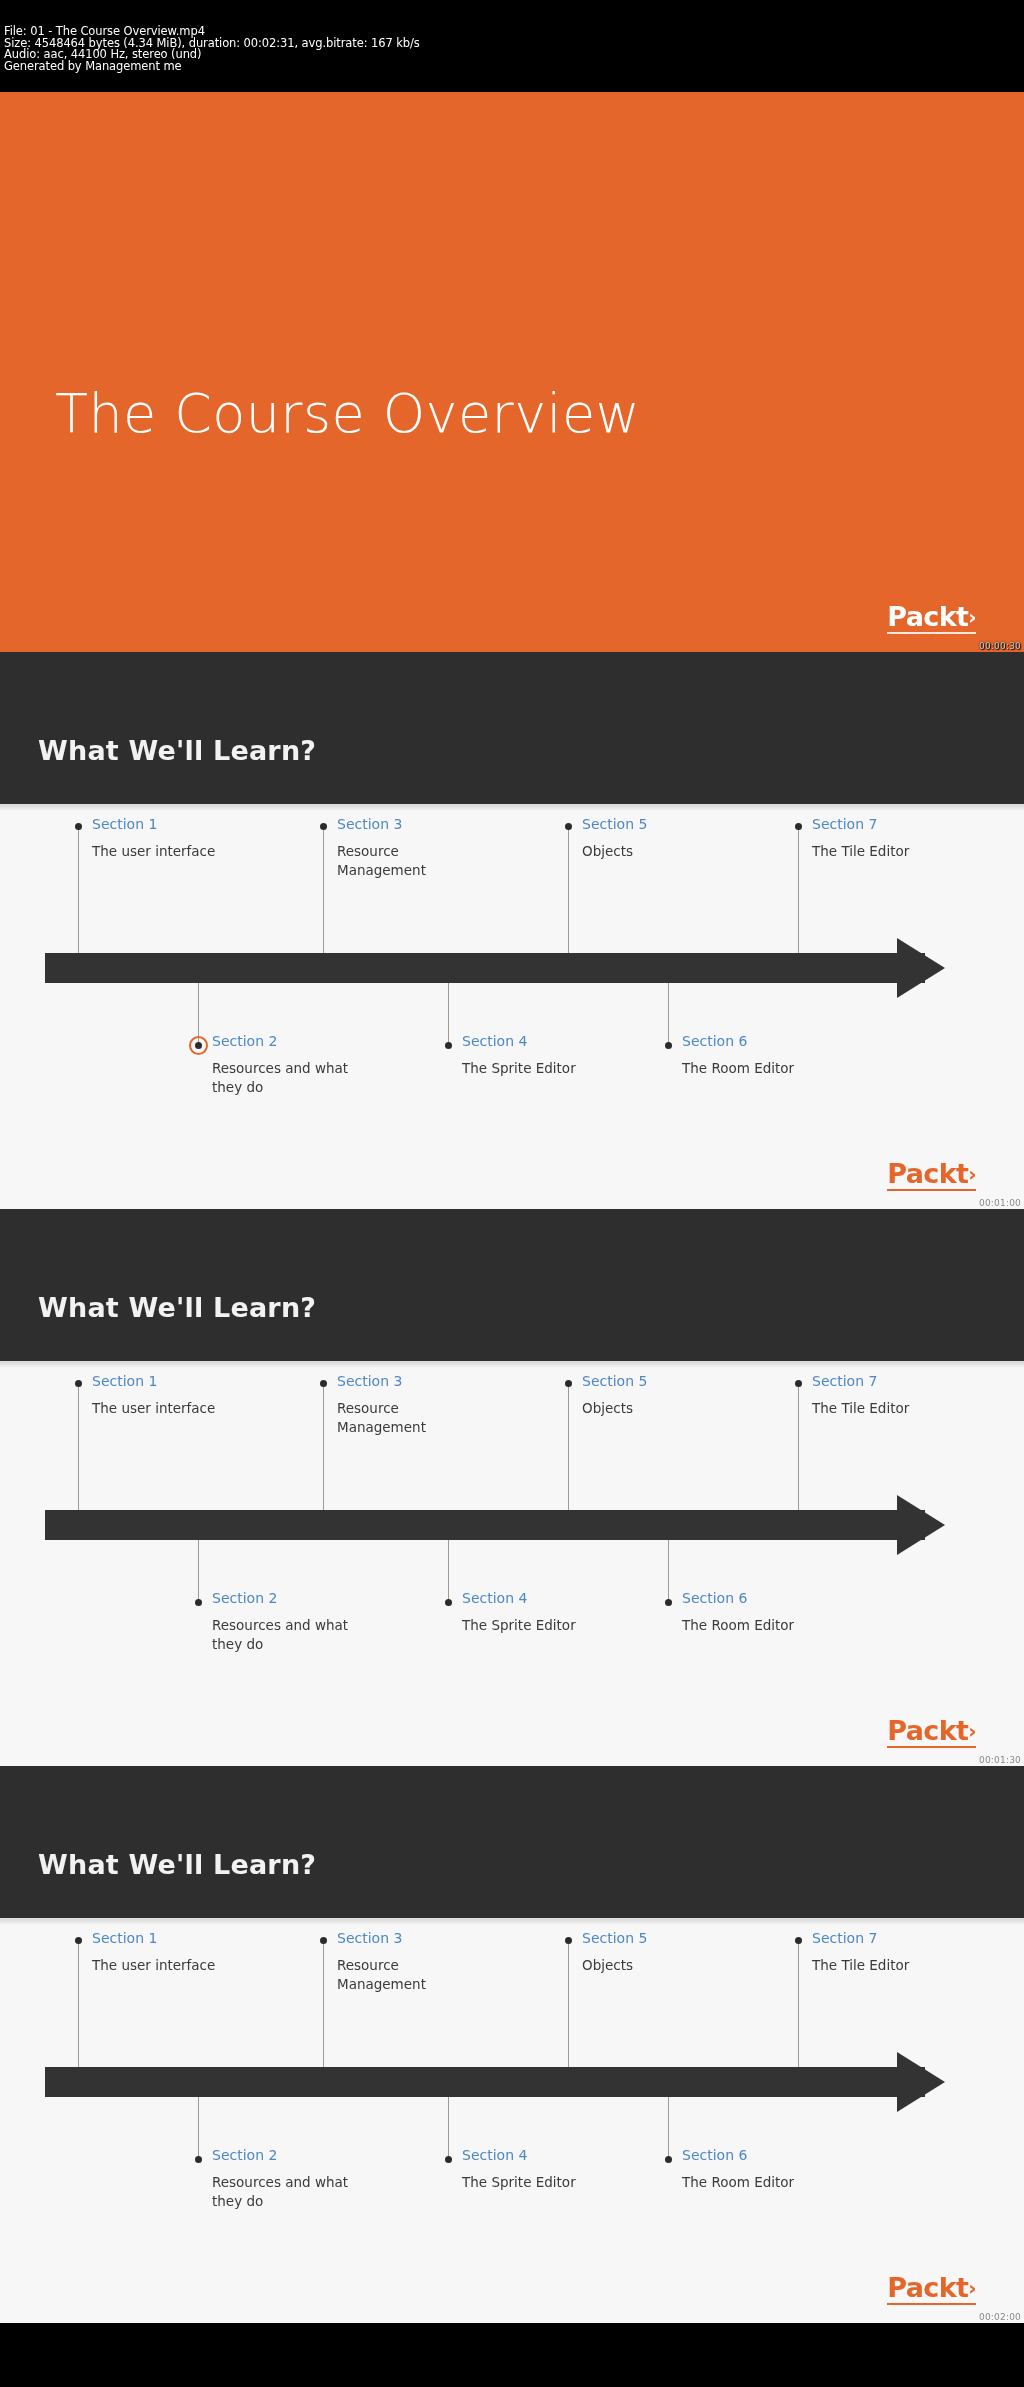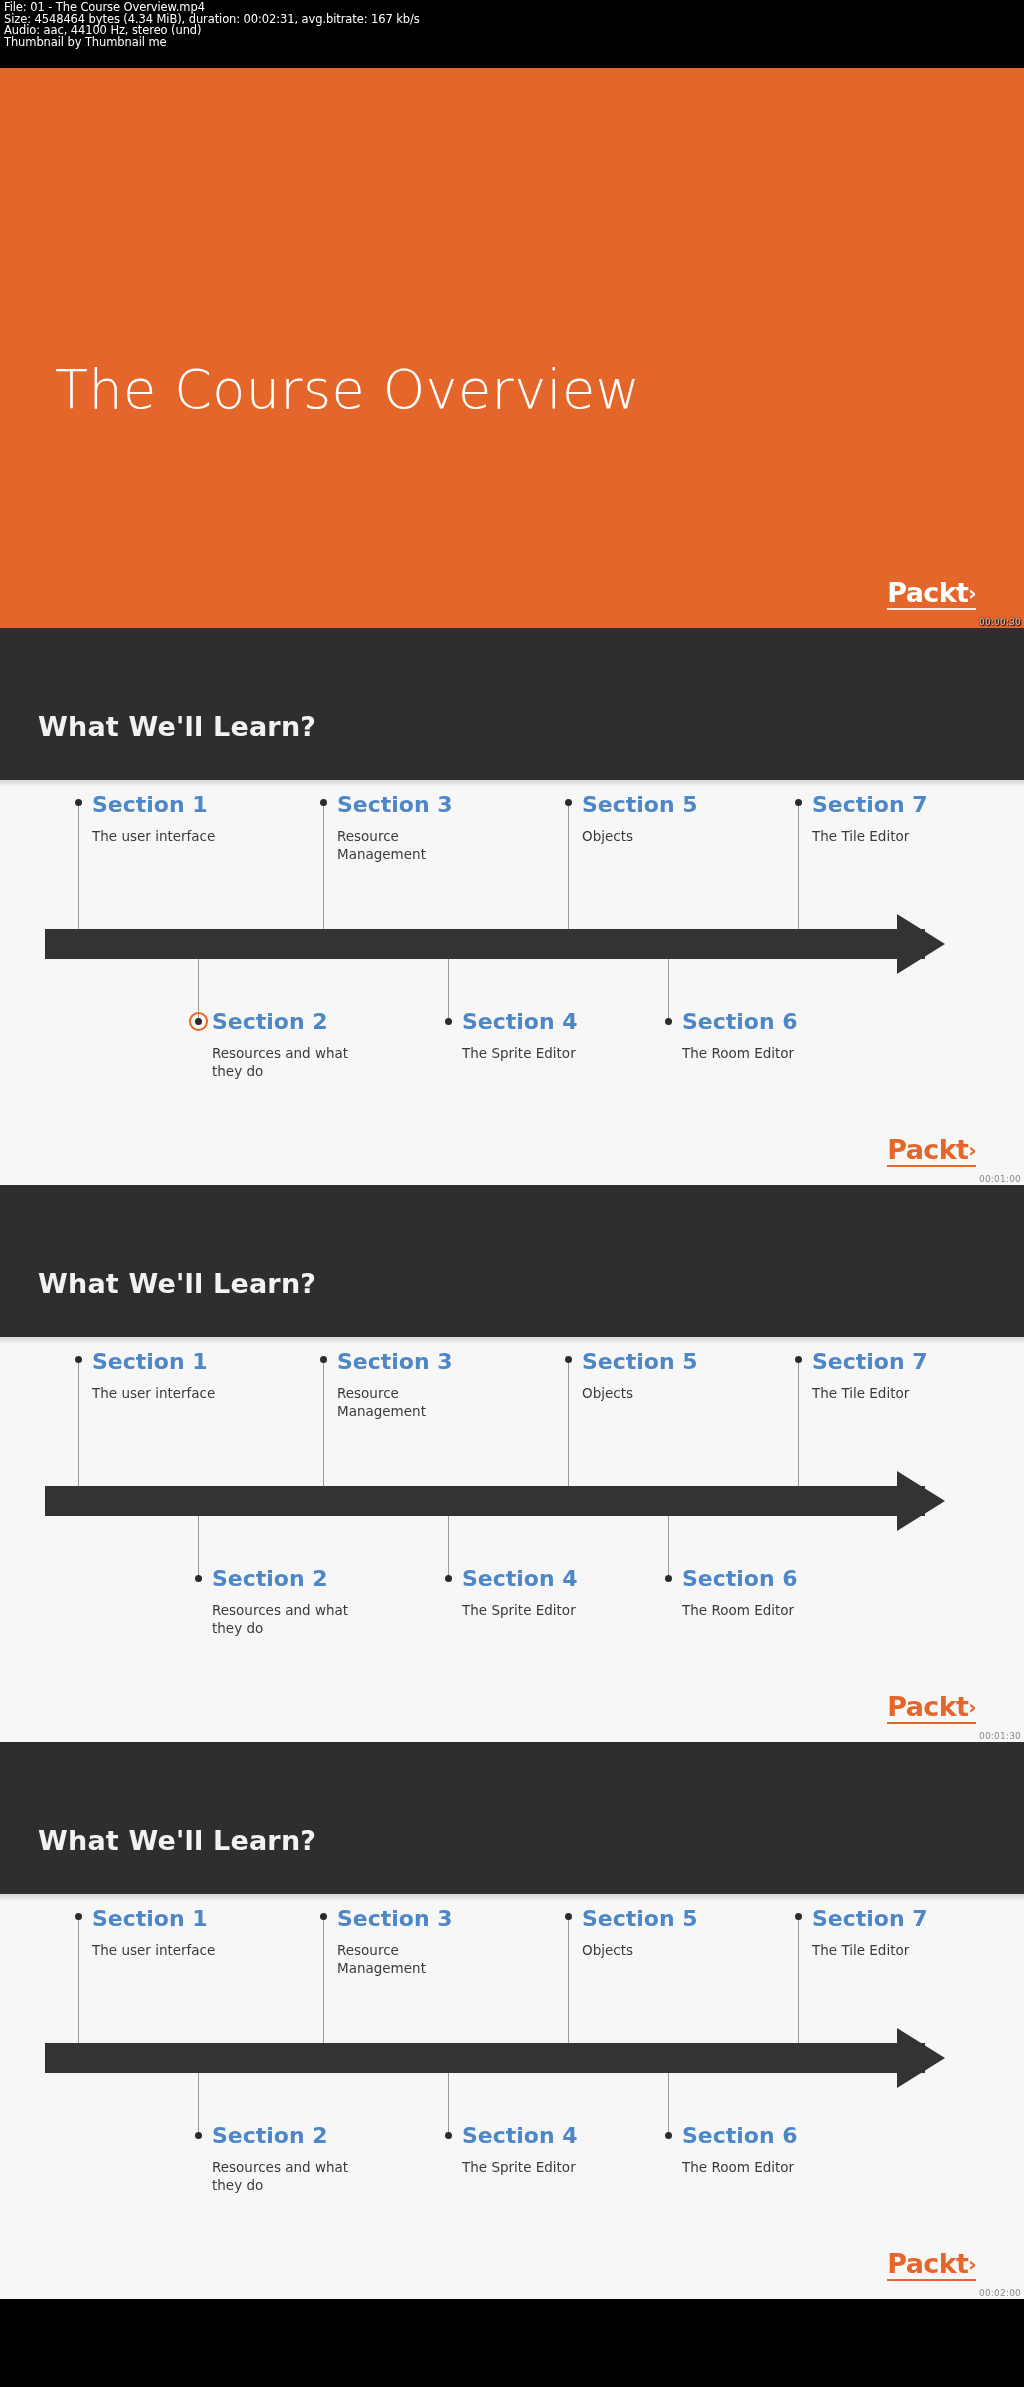--- a/index.html
+++ b/index.html
@@ -2,21 +2,21 @@
 <html><head>
 <meta charset="utf-8">
 <style>
   * { box-sizing: border-box; margin: 0; padding: 0; }
   html, body {
     width: 1024px; height: 2387px;
     background: #000;
     font-family: "Liberation Sans", sans-serif;
     overflow: hidden;
   }
-  .sheet { width: 1024px; height: 2289px; position: relative; background: #fde047; }
+  .sheet { width: 1024px; height: 2289px; position: relative; background: #fde047; margin-top: 24px; }
 
   
   .meta {
     background: #000; color: #ffffff;
     padding: 2px 4px 3px 4px;
     font-family: "DejaVu Sans", sans-serif;
     font-size: 11.5px;
     line-height: 11.7px;
     letter-spacing: -0.1px;
     height: 68px;
@@ -120,42 +120,42 @@
 
   .ring {
     position: absolute; width: 19px; height: 19px;
     border: 2.5px solid #E5662A; border-radius: 50%;
     transform: translate(-9px, -6px);
   }
 
   .lbl { position: absolute; }
   .lbl .sec {
     font-family: "DejaVu Sans", sans-serif;
-    font-size: 22px; font-weight: 700; color: #4D87C7;
+    font-size: 14px; font-weight: 400; color: #4D87C7;
     white-space: nowrap; line-height: 1.1;
   }
   .lbl .desc {
     font-family: "DejaVu Sans", sans-serif;
     font-size: 13.5px; color: #3a3a3a;
     margin-top: 10px; line-height: 1.35;
     max-width: 150px;
   }
   .lbl.up   { top: 12px; }
   .lbl.down { top: 229px; }
 </style>
 </head>
 <body>
 
 <div class="sheet">
 
   <div class="meta">
     <div>File: 01 - The Course Overview.mp4</div>
     <div>Size: 4548464 bytes (4.34 MiB), duration: 00:02:31, avg.bitrate: 167 kb/s</div>
     <div>Audio: aac, 44100 Hz, stereo (und)</div>
-    <div>Thumbnail by Thumbnail me</div>
+    <div>Generated by Management me</div>
   </div>
 
   <div class="frames" id="frames">
       <div class="frame">
         <div class="slide-title">
           <div class="headline">The Course Overview</div>
           <div class="packt on-orange">
             <span class="word">Packt<span class="glyph">›</span></span>
             <span class="rule"></span>
           </div>

